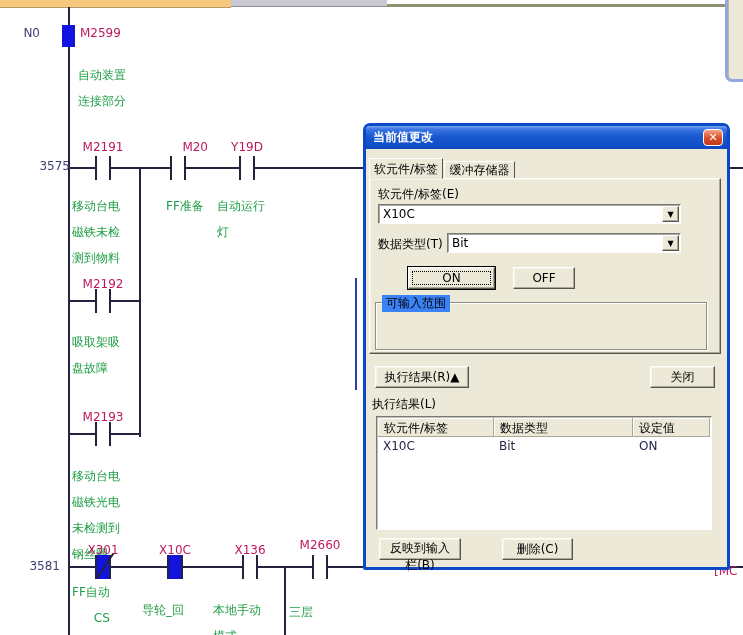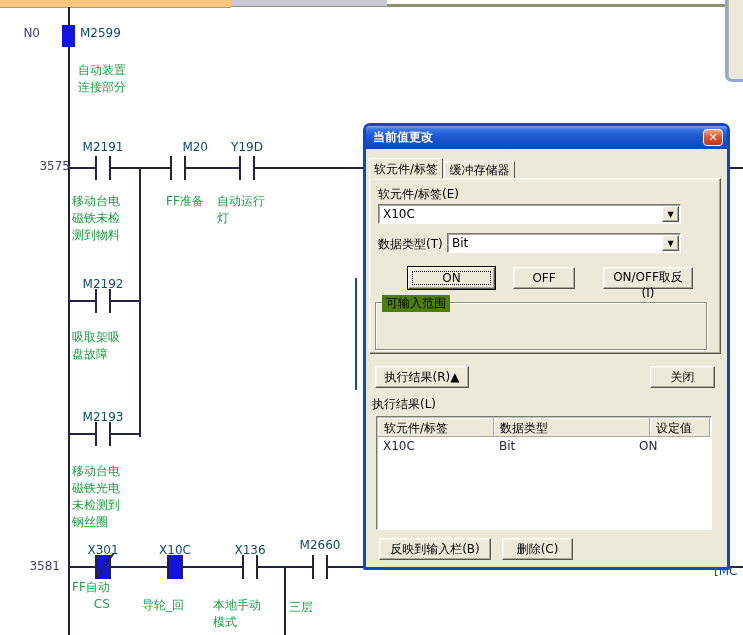--- a/index.html
+++ b/index.html
@@ -1,24 +1,24 @@
 <!DOCTYPE html>
 <html><head>
 <meta charset="utf-8">
 <style>
   html,body{margin:0;padding:0;}
   body{width:743px;height:635px;position:relative;overflow:hidden;background:#fff;
        font-family:"DejaVu Sans","Liberation Sans",sans-serif;font-size:12px;}
   
   .hline{position:absolute;height:2px;background:#23233F;}
   .vline{position:absolute;width:2px;background:#23233F;}
-  .dev{position:absolute;color:#0c4a6e;font-size:12px;white-space:nowrap;}
+  .dev{position:absolute;color:#be185d;font-size:12px;white-space:nowrap;}
   .dev.center{width:60px;text-align:center;}
   .num{position:absolute;color:#3F3F75;font-size:12px;width:34px;text-align:right;}
-  .cmt{position:absolute;color:#1F9E46;font-size:12px;line-height:17px;white-space:pre-line;}
+  .cmt{position:absolute;color:#1F9E46;font-size:12px;line-height:26px;white-space:pre-line;}
   .contact{position:absolute;width:12px;height:24px;background:#fff;
            border-left:2px solid #23233F;border-right:2px solid #23233F;}
   .contact.on{background:#1313E0;}
   .contact.nc::after{content:"";position:absolute;left:-7px;top:10px;width:30px;height:2px;
            background:#23233F;transform:rotate(-56deg);}
   .marker{position:absolute;background:#1313E0;}
   
   .bar-orange{position:absolute;left:0;top:0;width:231px;height:7px;background:#F7C87D;border-bottom:1px solid #B89868;}
   .bar-gray{position:absolute;left:231px;top:0;width:156px;height:6px;background:#C9C9D2;border-bottom:1px solid #8F8F98;}
   .bar-olive{position:absolute;left:387px;top:4px;width:338px;height:3px;background:#8F8F74;}
@@ -47,21 +47,21 @@
   .combo .val{position:absolute;left:4px;top:2px;color:#000;font-size:12px;}
   .combo .dd{position:absolute;top:1px;right:1px;bottom:1px;width:17px;box-sizing:border-box;
        background:#ECE9D8;border:1px solid;border-color:#FFF #58564B #58564B #FFF;
        box-shadow:inset -1px -1px 0 #ACA899;font-size:8px;line-height:16px;text-align:center;color:#000;cursor:pointer;}
   .tab{position:absolute;box-sizing:border-box;background:#ECE9D8;border:1px solid;
        border-color:#FFF #58564B #ECE9D8 #FFF;font-size:12px;text-align:center;cursor:pointer;}
   .tabpage{position:absolute;box-sizing:border-box;border:1px solid;border-color:#FFF #58564B #58564B #FFF;
        box-shadow:inset -1px -1px 0 #ACA899,inset 1px 1px 0 #F6F4EA;}
   .groupbox{position:absolute;box-sizing:border-box;border:1px solid #8F8D7E;
        box-shadow:inset 1px 1px 0 #FFF,1px 1px 0 #FFF;}
-  .grouplabel{position:absolute;top:-8px;left:6px;background:#4d7c0f;padding:0 4px;font-size:12px;color:#000;}
+  .grouplabel{position:absolute;top:-8px;left:6px;background:#3b82f6;padding:0 4px;font-size:12px;color:#000;}
   .listview{position:absolute;box-sizing:border-box;background:#fff;border:1px solid;
        border-color:#7A7A6E #FFF #FFF #7A7A6E;box-shadow:inset 1px 1px 0 rgba(0,0,0,.25);}
   .lv-head{position:absolute;left:1px;top:1px;right:1px;height:19px;display:flex;}
   .lv-hcell{box-sizing:border-box;background:#ECE9D8;border-right:1px solid #ACA899;border-bottom:1px solid #ACA899;
        box-shadow:inset 1px 1px 0 #FFF;padding:2px 0 0 6px;font-size:12px;color:#000;cursor:pointer;white-space:nowrap;overflow:hidden;}
   .lv-row{position:absolute;left:1px;top:22px;right:1px;height:16px;font-size:12px;color:#26264A;cursor:pointer;}
   .lv-row span{position:absolute;top:0;white-space:nowrap;}
 </style>
 </head>
 <body>
@@ -157,38 +157,37 @@
   </div>
 
   <div class="dlabel" style="left:12px;top:110px;">数据类型(T)</div>
   <div class="combo" style="left:81px;top:107px;width:234px;height:20px;">
     <span class="val">Bit</span>
     <span class="dd">▼</span>
   </div>
 
   <button class="b3d default" style="left:42px;top:141px;width:87px;height:22px;">ON</button>
   <button class="b3d" style="left:147px;top:141px;width:62px;height:22px;">OFF</button>
-  <button class="b3d" style="left:237px;top:141px;width:90px;height:22px;">ON/OFF取反(I)</button>
 
   <div class="groupbox" style="left:9px;top:176px;width:332px;height:48px;">
     <span class="grouplabel">可输入范围</span>
   </div>
 
   <button class="b3d" style="left:9px;top:240px;width:94px;height:22px;">执行结果(R)▲</button>
   <button class="b3d" style="left:284px;top:240px;width:65px;height:22px;">关闭</button>
 
   <div class="dlabel" style="left:6px;top:270px;">执行结果(L)</div>
   <div class="listview" style="left:10px;top:290px;width:336px;height:114px;">
     <div class="lv-head">
       <div class="lv-hcell" style="width:116px;">软元件/标签</div>
-      <div class="lv-hcell" style="width:156px;">数据类型</div>
+      <div class="lv-hcell" style="width:139px;">数据类型</div>
       <div class="lv-hcell" style="flex:1;">设定值</div>
     </div>
     <div class="lv-row">
       <span style="left:5px;">X10C</span>
       <span style="left:121px;">Bit</span>
       <span style="left:261px;">ON</span>
     </div>
   </div>
 
-  <button class="b3d" style="left:13px;top:412px;width:112px;height:22px;">反映到输入栏(B)</button>
+  <button class="b3d" style="left:13px;top:412px;width:82px;height:22px;">反映到输入栏(B)</button>
   <button class="b3d" style="left:136px;top:412px;width:71px;height:22px;">删除(C)</button>
 </div>
 
 </body></html>

